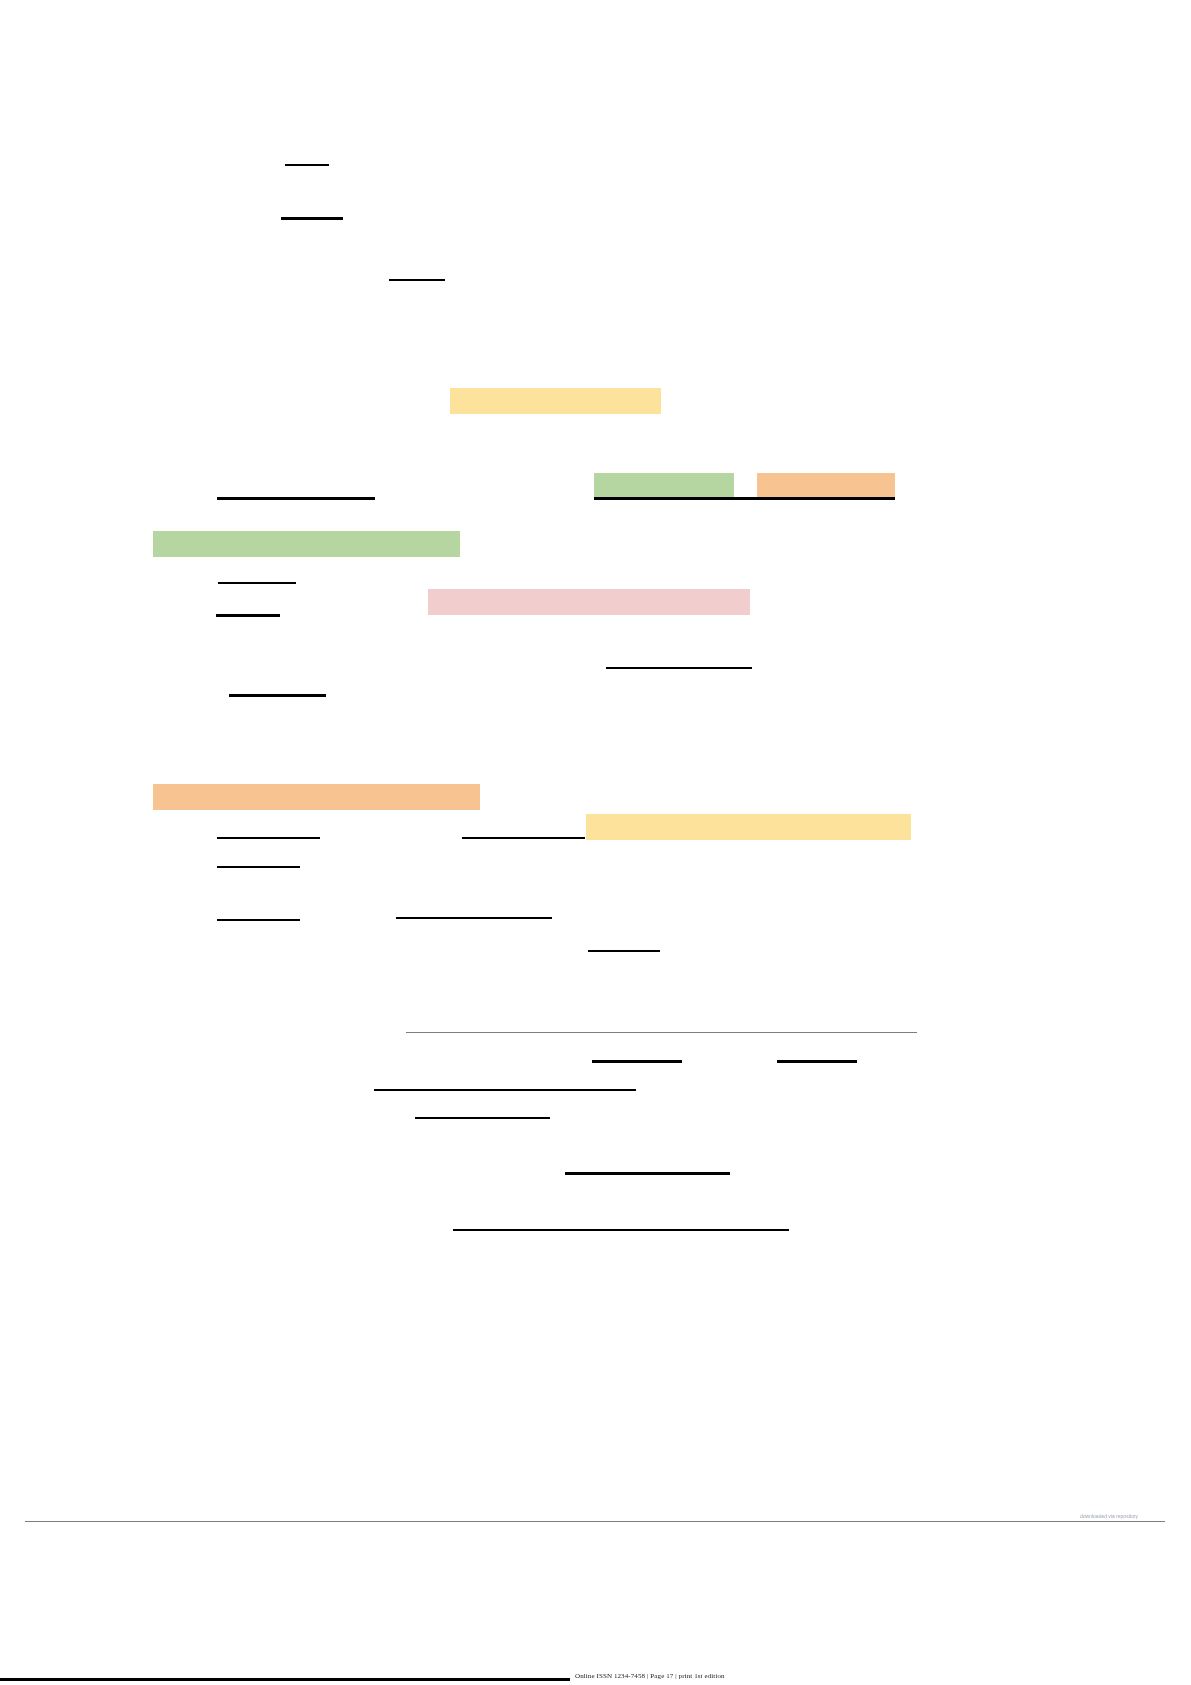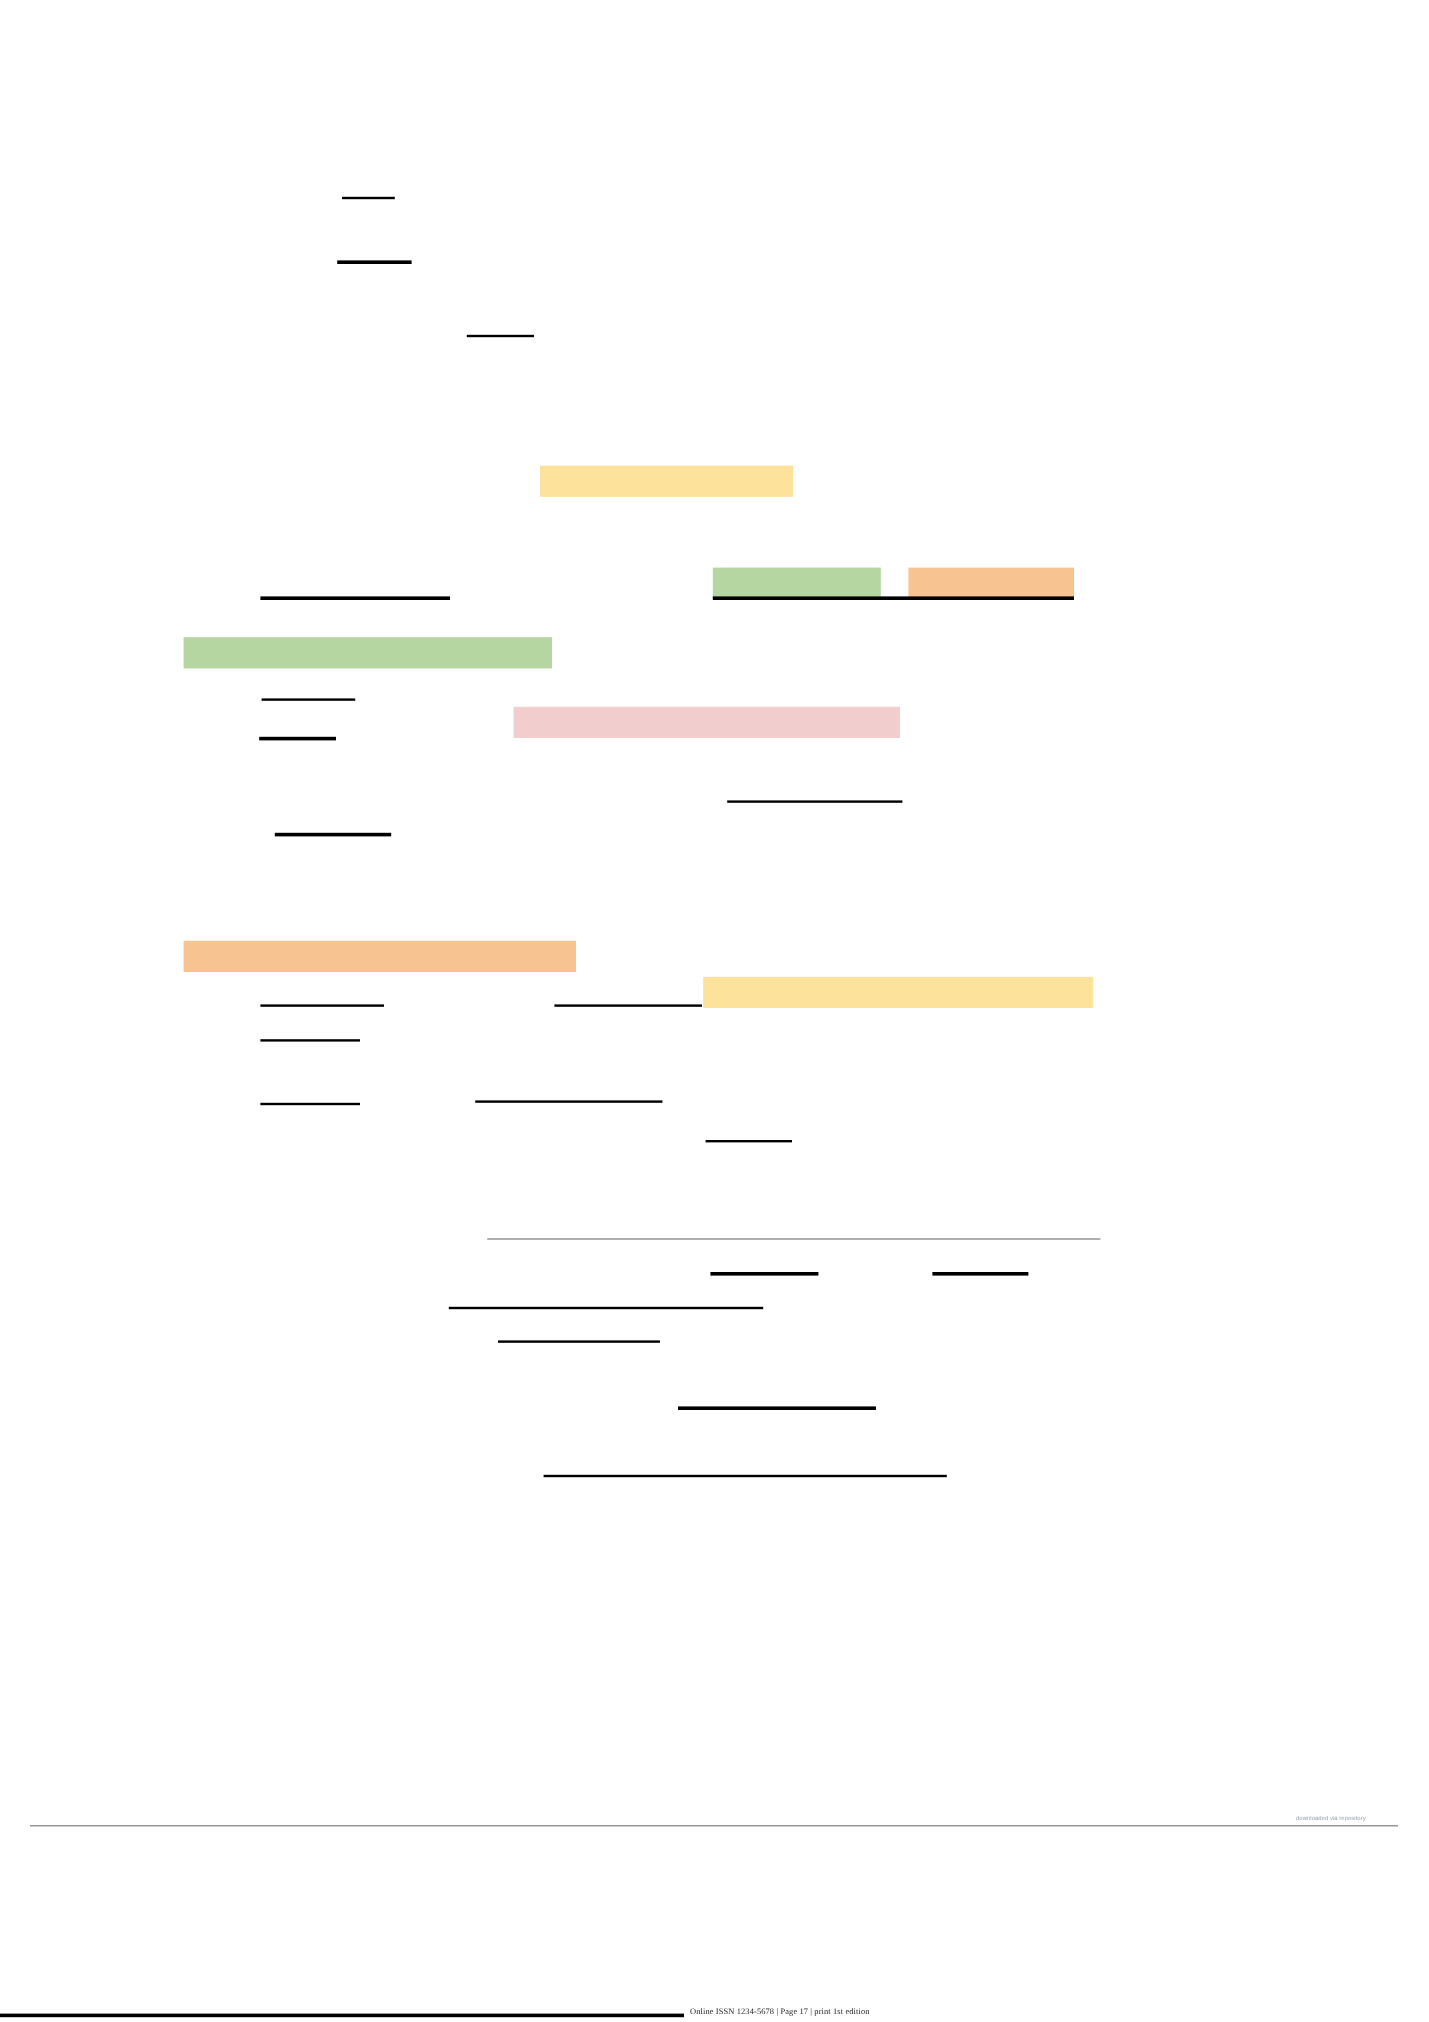--- a/index.html
+++ b/index.html
@@ -95,17 +95,17 @@
   <div class="rule" style="left: 777px; top: 1060px; width: 80px; height: 3px;"></div>
   <div class="rule" style="left: 374px; top: 1089px; width: 262px; height: 2px;"></div>
   <div class="rule" style="left: 415px; top: 1117px; width: 135px; height: 2px;"></div>
   <div class="rule" style="left: 565px; top: 1172px; width: 165px; height: 3px;"></div>
   <div class="rule" style="left: 453px; top: 1229px; width: 336px; height: 2px;"></div>
 
   <div class="hr-thin" style="left: 406px; top: 1032px; width: 511px; height: 1px; background: rgb(125, 125, 125);"></div>
   <div class="hr-thin" style="left: 25px; top: 1521px; width: 1140px; height: 1px; background: rgb(125, 125, 125);"></div>
   <div class="hr-footer" style="left: 0px; top: 1678px; width: 570px; height: 3px; background: rgb(0, 0, 0);"></div>
 
-  <div class="micro-text" style="left:575px; top:1672px; width:616px;">Online ISSN 1234-5678 | Page 17 | print 1st edition</div>
+  <div class="micro-text" style="left:575px; top:1672px; width:616px;">Online ISSN 1234-7458 | Page 17 | print 1st edition</div>
 
   <div class="micro-text-faint" style="left:1080px; top:1513px; width:111px;">downloaded via repository</div>
 
 </div>
 
 </body></html>

